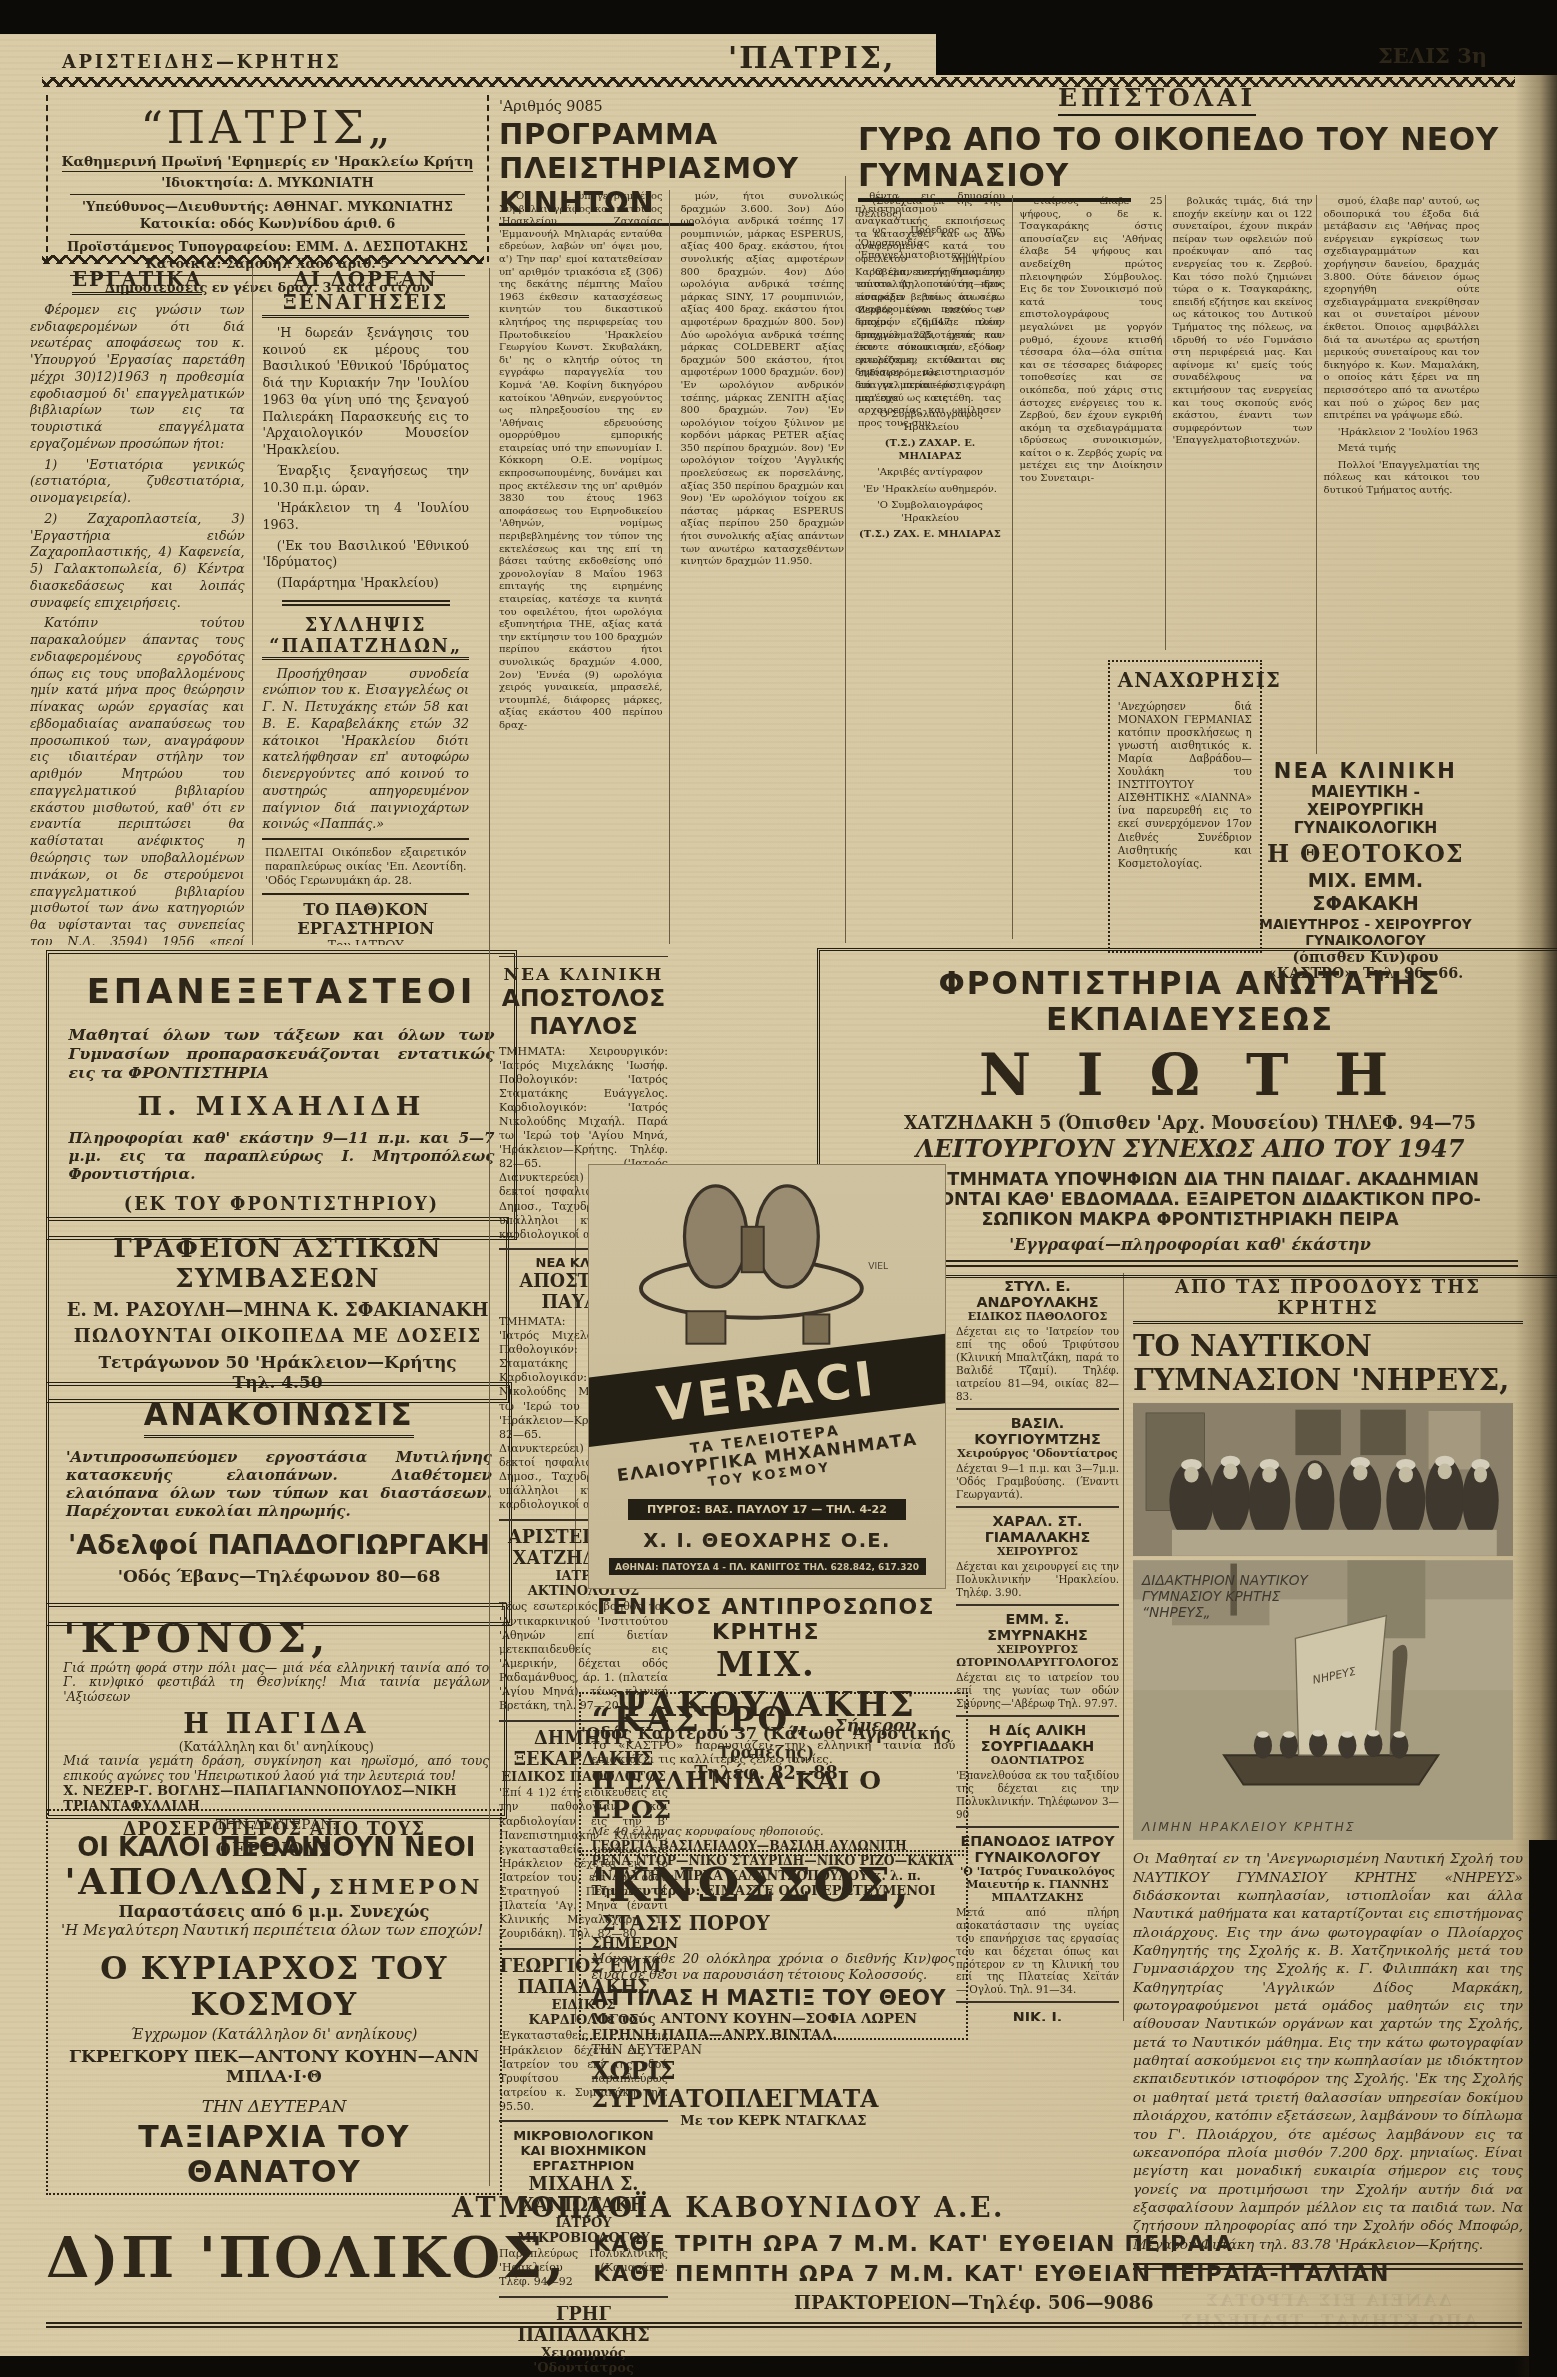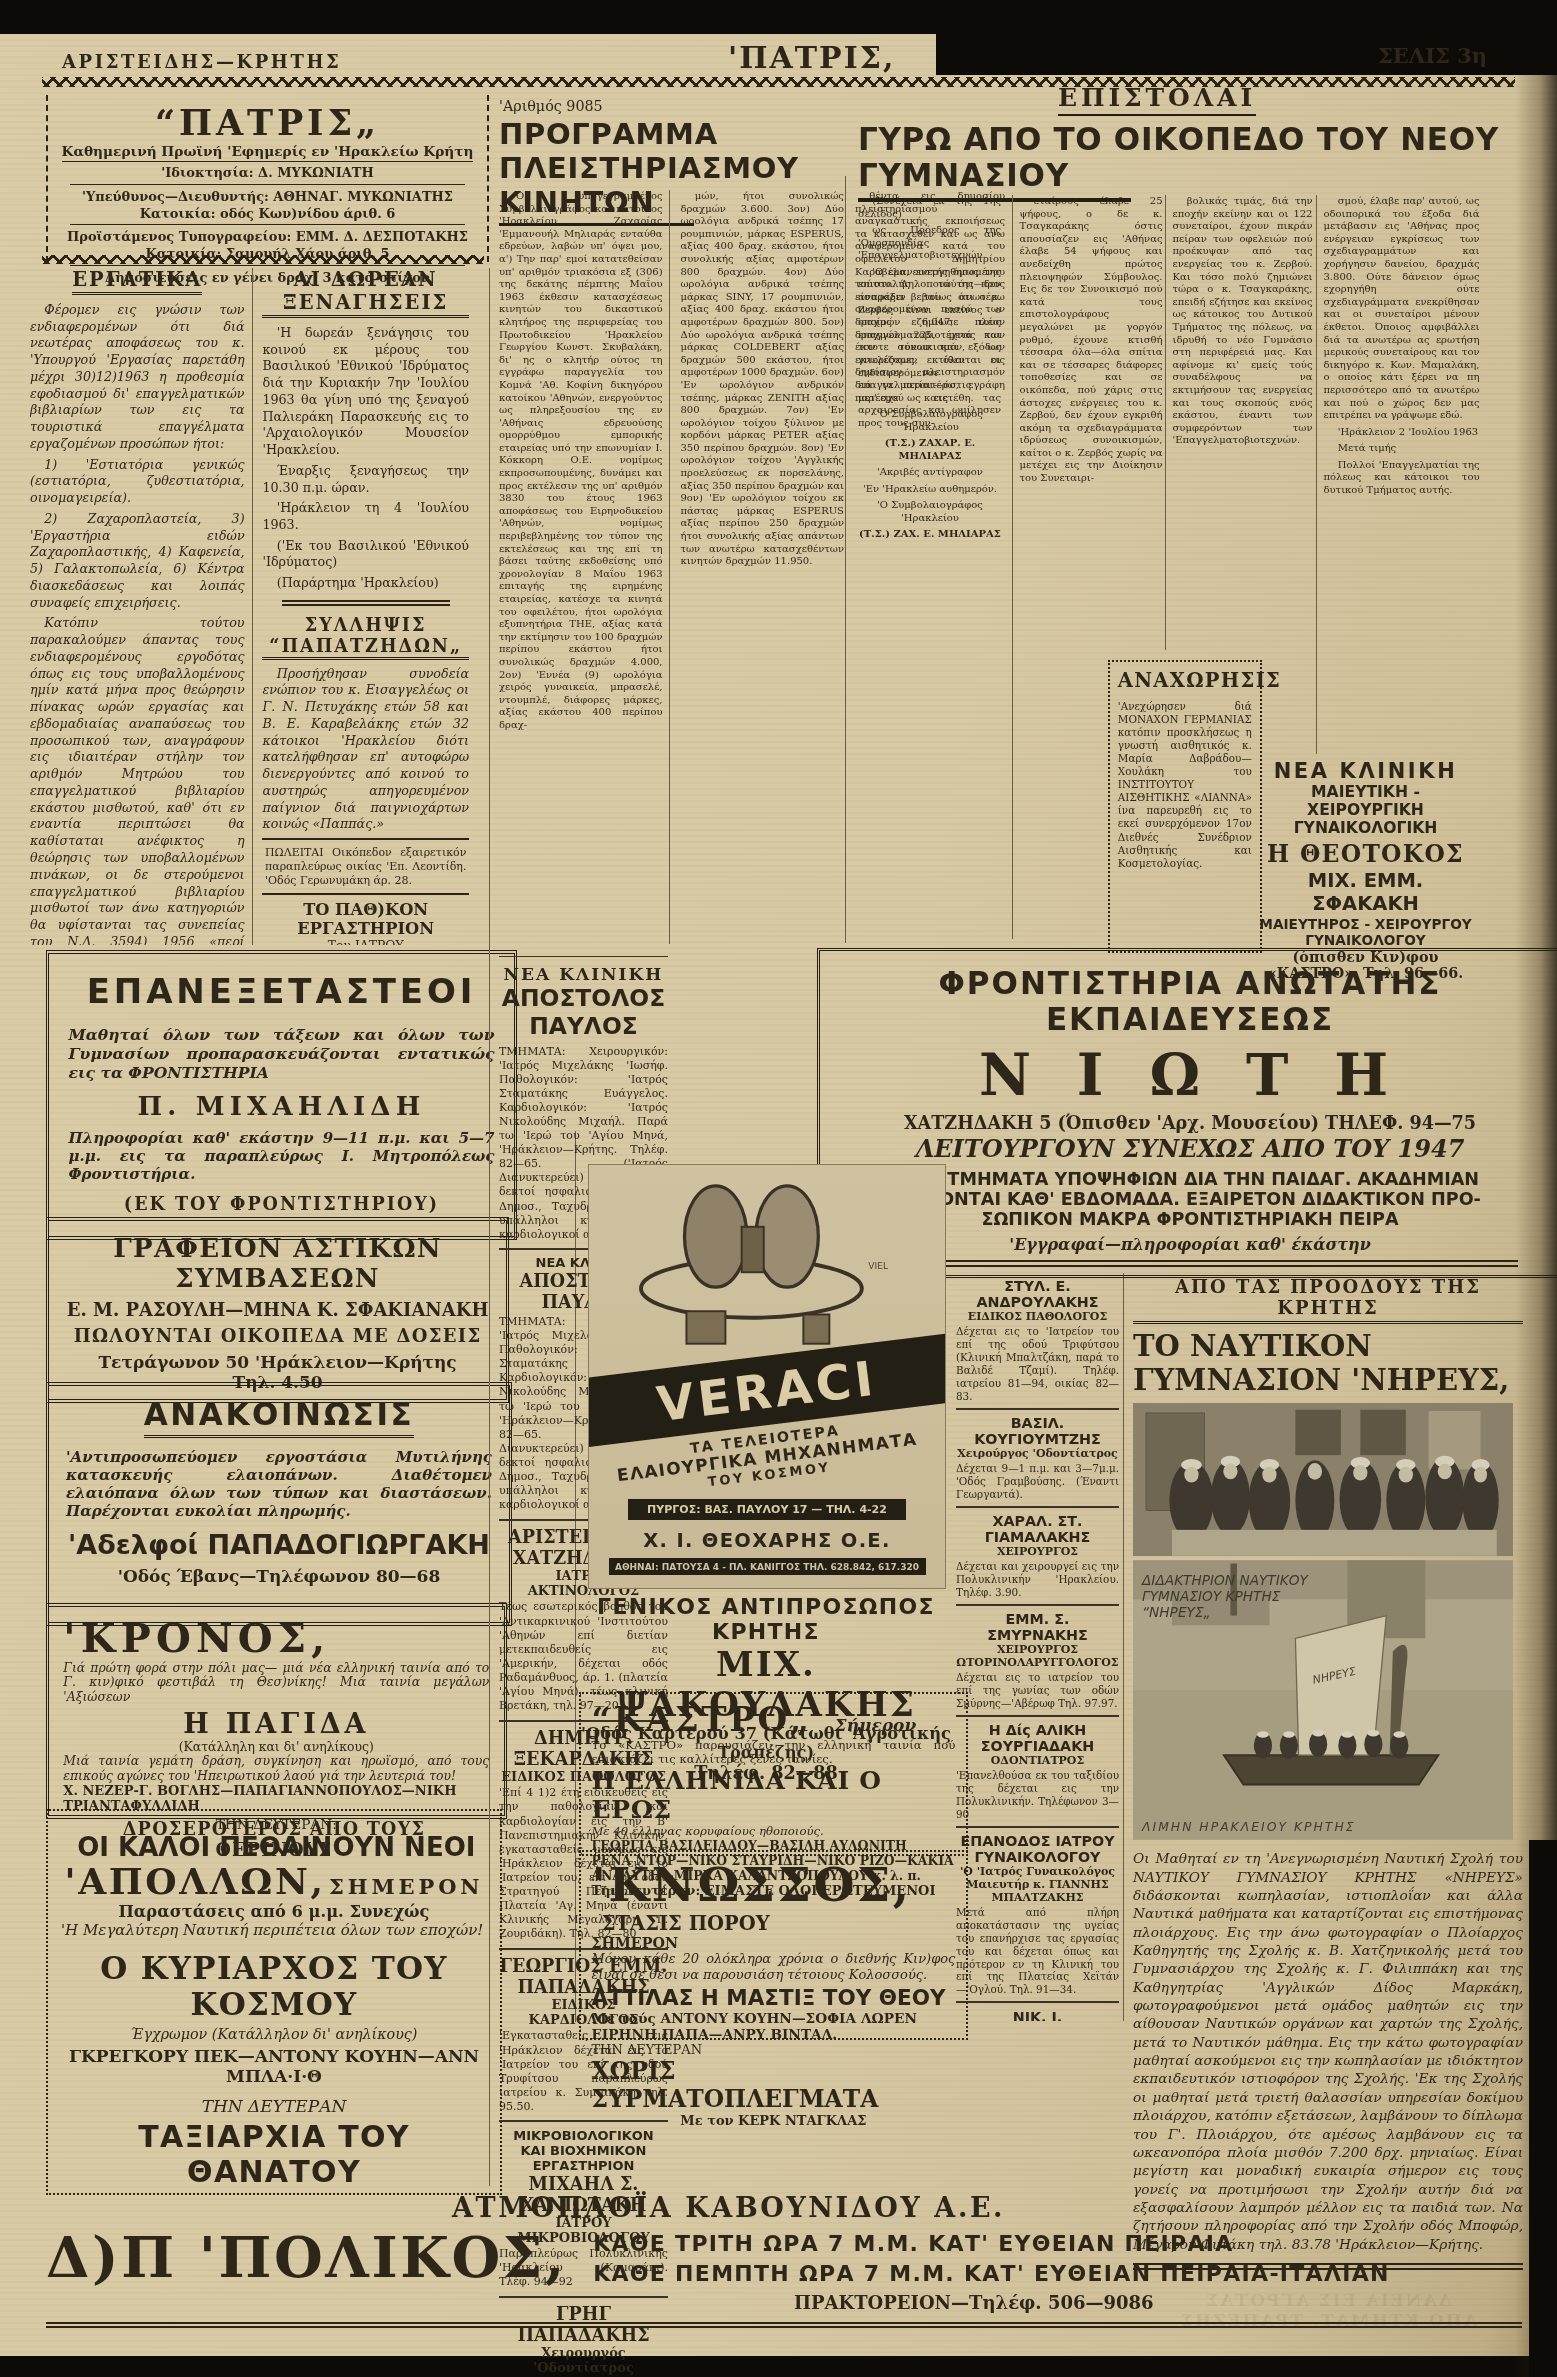--- a/index.html
+++ b/index.html
@@ -27,21 +27,21 @@
       repeating-linear-gradient(45deg, rgba(0,0,0,0) 0 3.3px, #2b2416 3.3px 5.9px, rgba(0,0,0,0) 5.9px 9px);
   }
   .dbl-rule{border-top:2px solid #2b2416;border-bottom:2px solid #2b2416;height:2.6px}
   .head-ul{border-bottom:3.3px double #241f14;display:inline-block;padding-bottom:2.6px}
 
   
   .blackbar{background:#0d0b08}
 
   
   .masthead{border-left:2.6px dashed #2b2416;border-right:2.6px dashed #2b2416;padding:6.5px 9px 5.2px;}
-  .masthead .mh-title{font-size:35px;letter-spacing:3.9px;font-weight:bold}
+  .masthead .mh-title{font-size:44px;letter-spacing:3.9px;font-weight:normal}
   .masthead .mh-line{font-size:13px;font-weight:bold;margin:3.3px 0}
   .masthead .mh-sub{font-size:13.7px;font-weight:bold;border-bottom:1.3px solid #2b2416;display:inline-block;padding-bottom:2px}
   .mh-sep{border-top:1.3px solid #2b2416;margin:3.9px 13px}
 
   
   .sec-h{font-size:19.5px;font-weight:bold;letter-spacing:2px;text-align:center}
   .sec-h .head-ul{padding-bottom:1.3px}
 
   .body-l{font-size:12.7px;line-height:1.32}
   .body-s{font-size:10px;line-height:1.26}

